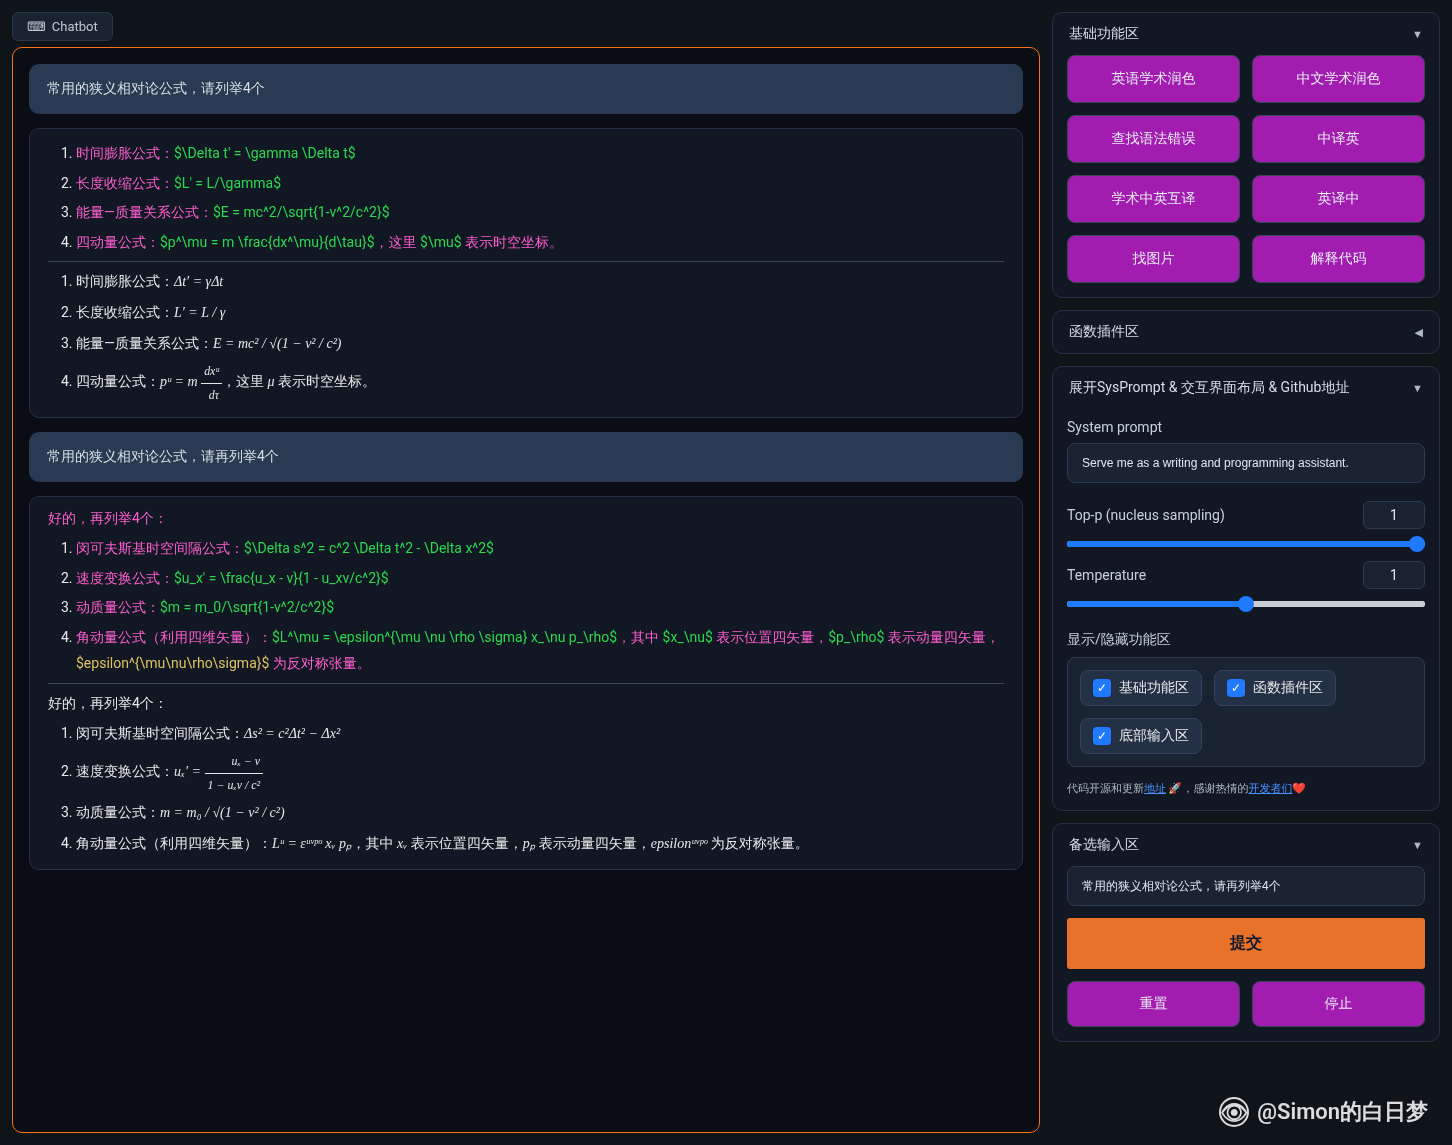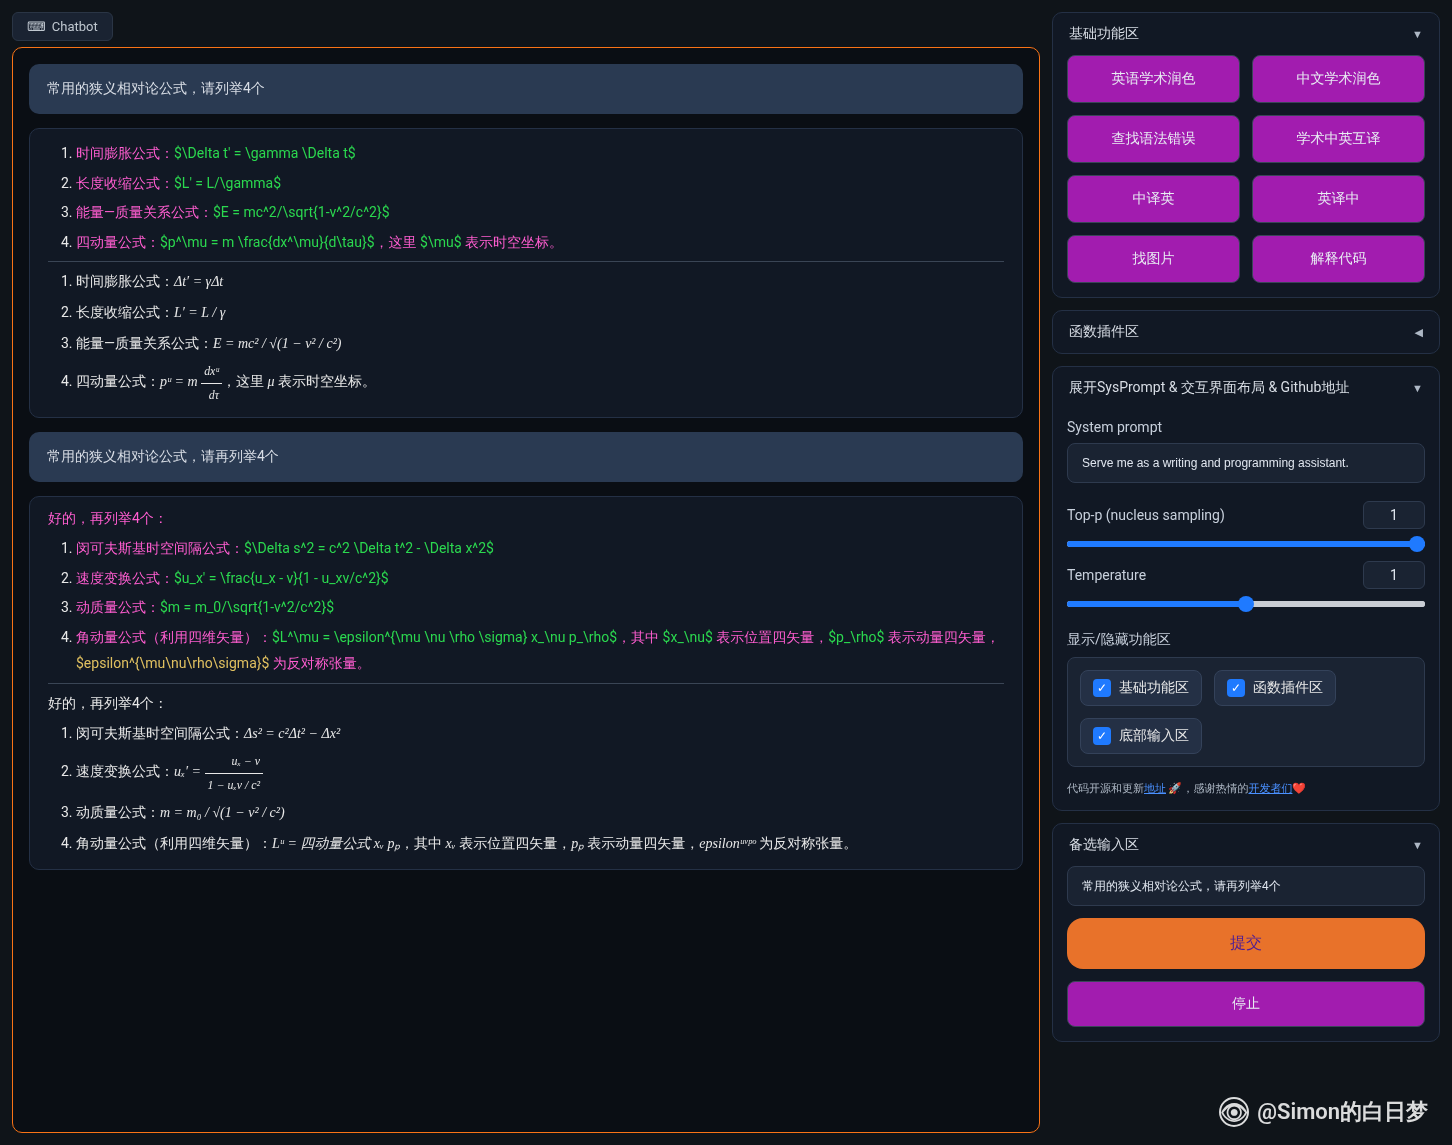--- a/index.html
+++ b/index.html
@@ -169,25 +169,25 @@
   justify-content: center;
   color: white;
   font-size: 12px;
 }
 .footer-line { color: #aeb8c5; margin-top: 14px; font-size: 11px; }
 .footer-line a { color: #4a90ff; text-decoration: underline; }
 .submit-btn {
   width: 100%;
   background: #e8722a;
   border: none;
-  border-radius: 16px;
+  border-radius: 3px;
   padding: 15px;
-  color: #4c1d95;
+  color: #0f172a;
   font-size: 16px;
-  font-weight: 400;
+  font-weight: 700;
   cursor: pointer;
   margin-top: 12px;
 }
 .dual-row { display: flex; gap: 12px; margin-top: 12px; }
 .dual-row .pbtn { flex: 1; padding: 13px; }
 .watermark {
   position: fixed;
   right: 24px;
   bottom: 18px;
   color: rgba(255,255,255,0.85);
@@ -250,40 +250,40 @@
         <li><span class="fuchsia">速度变换公式：</span><span class="green">$u_x' = \frac{u_x - v}{1 - u_xv/c^2}$</span></li>
         <li><span class="fuchsia">动质量公式：</span><span class="green">$m = m_0/\sqrt{1-v^2/c^2}$</span></li>
         <li><span class="fuchsia">角动量公式（利用四维矢量）：</span><span class="green">$L^\mu = \epsilon^{\mu \nu \rho \sigma} x_\nu p_\rho$</span><span class="fuchsia">，其中 </span><span class="green">$x_\nu$</span><span class="fuchsia"> 表示位置四矢量，</span><span class="green">$p_\rho$</span><span class="fuchsia"> 表示动量四矢量，</span><span class="gold">$epsilon^{\mu\nu\rho\sigma}$</span><span class="fuchsia"> 为反对称张量。</span></li>
       </ol>
       <hr>
       <div>好的，再列举4个：</div>
       <ol>
         <li><span>闵可夫斯基时空间隔公式：</span><span class="math">Δs² = c²Δt² − Δx²</span></li>
         <li><span>速度变换公式：</span><span class="math"><span>uₓ′ =</span> <span class="frac"><span class="num">uₓ − v</span><span class="den">1 − uₓv / c²</span></span></span></li>
         <li><span>动质量公式：</span><span class="math">m = m₀ / √(1 − v² / c²)</span></li>
-        <li><span>角动量公式（利用四维矢量）：</span><span class="math">Lᵘ = 四动量公式 xᵥ pₚ</span><span>，其中 </span><span class="math">xᵥ</span><span> 表示位置四矢量，</span><span class="math">pₚ</span><span> 表示动量四矢量，</span><span class="math">epsilonᵘᵛᵖᵒ</span><span> 为反对称张量。</span></li>
+        <li><span>角动量公式（利用四维矢量）：</span><span class="math">Lᵘ = εᵘᵛᵖᵒ xᵥ pₚ</span><span>，其中 </span><span class="math">xᵥ</span><span> 表示位置四矢量，</span><span class="math">pₚ</span><span> 表示动量四矢量，</span><span class="math">epsilonᵘᵛᵖᵒ</span><span> 为反对称张量。</span></li>
       </ol>
     </div>
 
   </div>
 </div>
 
 <div class="right-pane">
   <div class="panel">
     <div class="panel-header">
       <span>基础功能区</span>
       <span class="caret">▼</span>
     </div>
     <div class="panel-body">
       <div class="btn-grid">
         <div class="pbtn">英语学术润色</div>
         <div class="pbtn">中文学术润色</div>
         <div class="pbtn">查找语法错误</div>
+        <div class="pbtn">中译英</div>
         <div class="pbtn">学术中英互译</div>
-        <div class="pbtn">中译英</div>
         <div class="pbtn">英译中</div>
         <div class="pbtn">找图片</div>
         <div class="pbtn">解释代码</div>
       </div>
     </div>
   </div>
 
   <div class="panel">
     <div class="panel-header">
       <span>函数插件区</span>
@@ -337,20 +337,21 @@
 
   <div class="panel">
     <div class="panel-header">
       <span>备选输入区</span>
       <span class="caret">▼</span>
     </div>
     <div class="panel-body">
       <input class="text-input" value="常用的狭义相对论公式，请再列举4个" style="">
       <button class="submit-btn">提交</button>
       <div class="dual-row">
+        <div class="pbtn">重置</div>
         <div class="pbtn">停止</div>
       </div>
     </div>
   </div>
 </div>
 
 <div class="watermark">
   <span class="wm-ico">👁</span>
   <span>@Simon的白日梦</span>
 </div>

